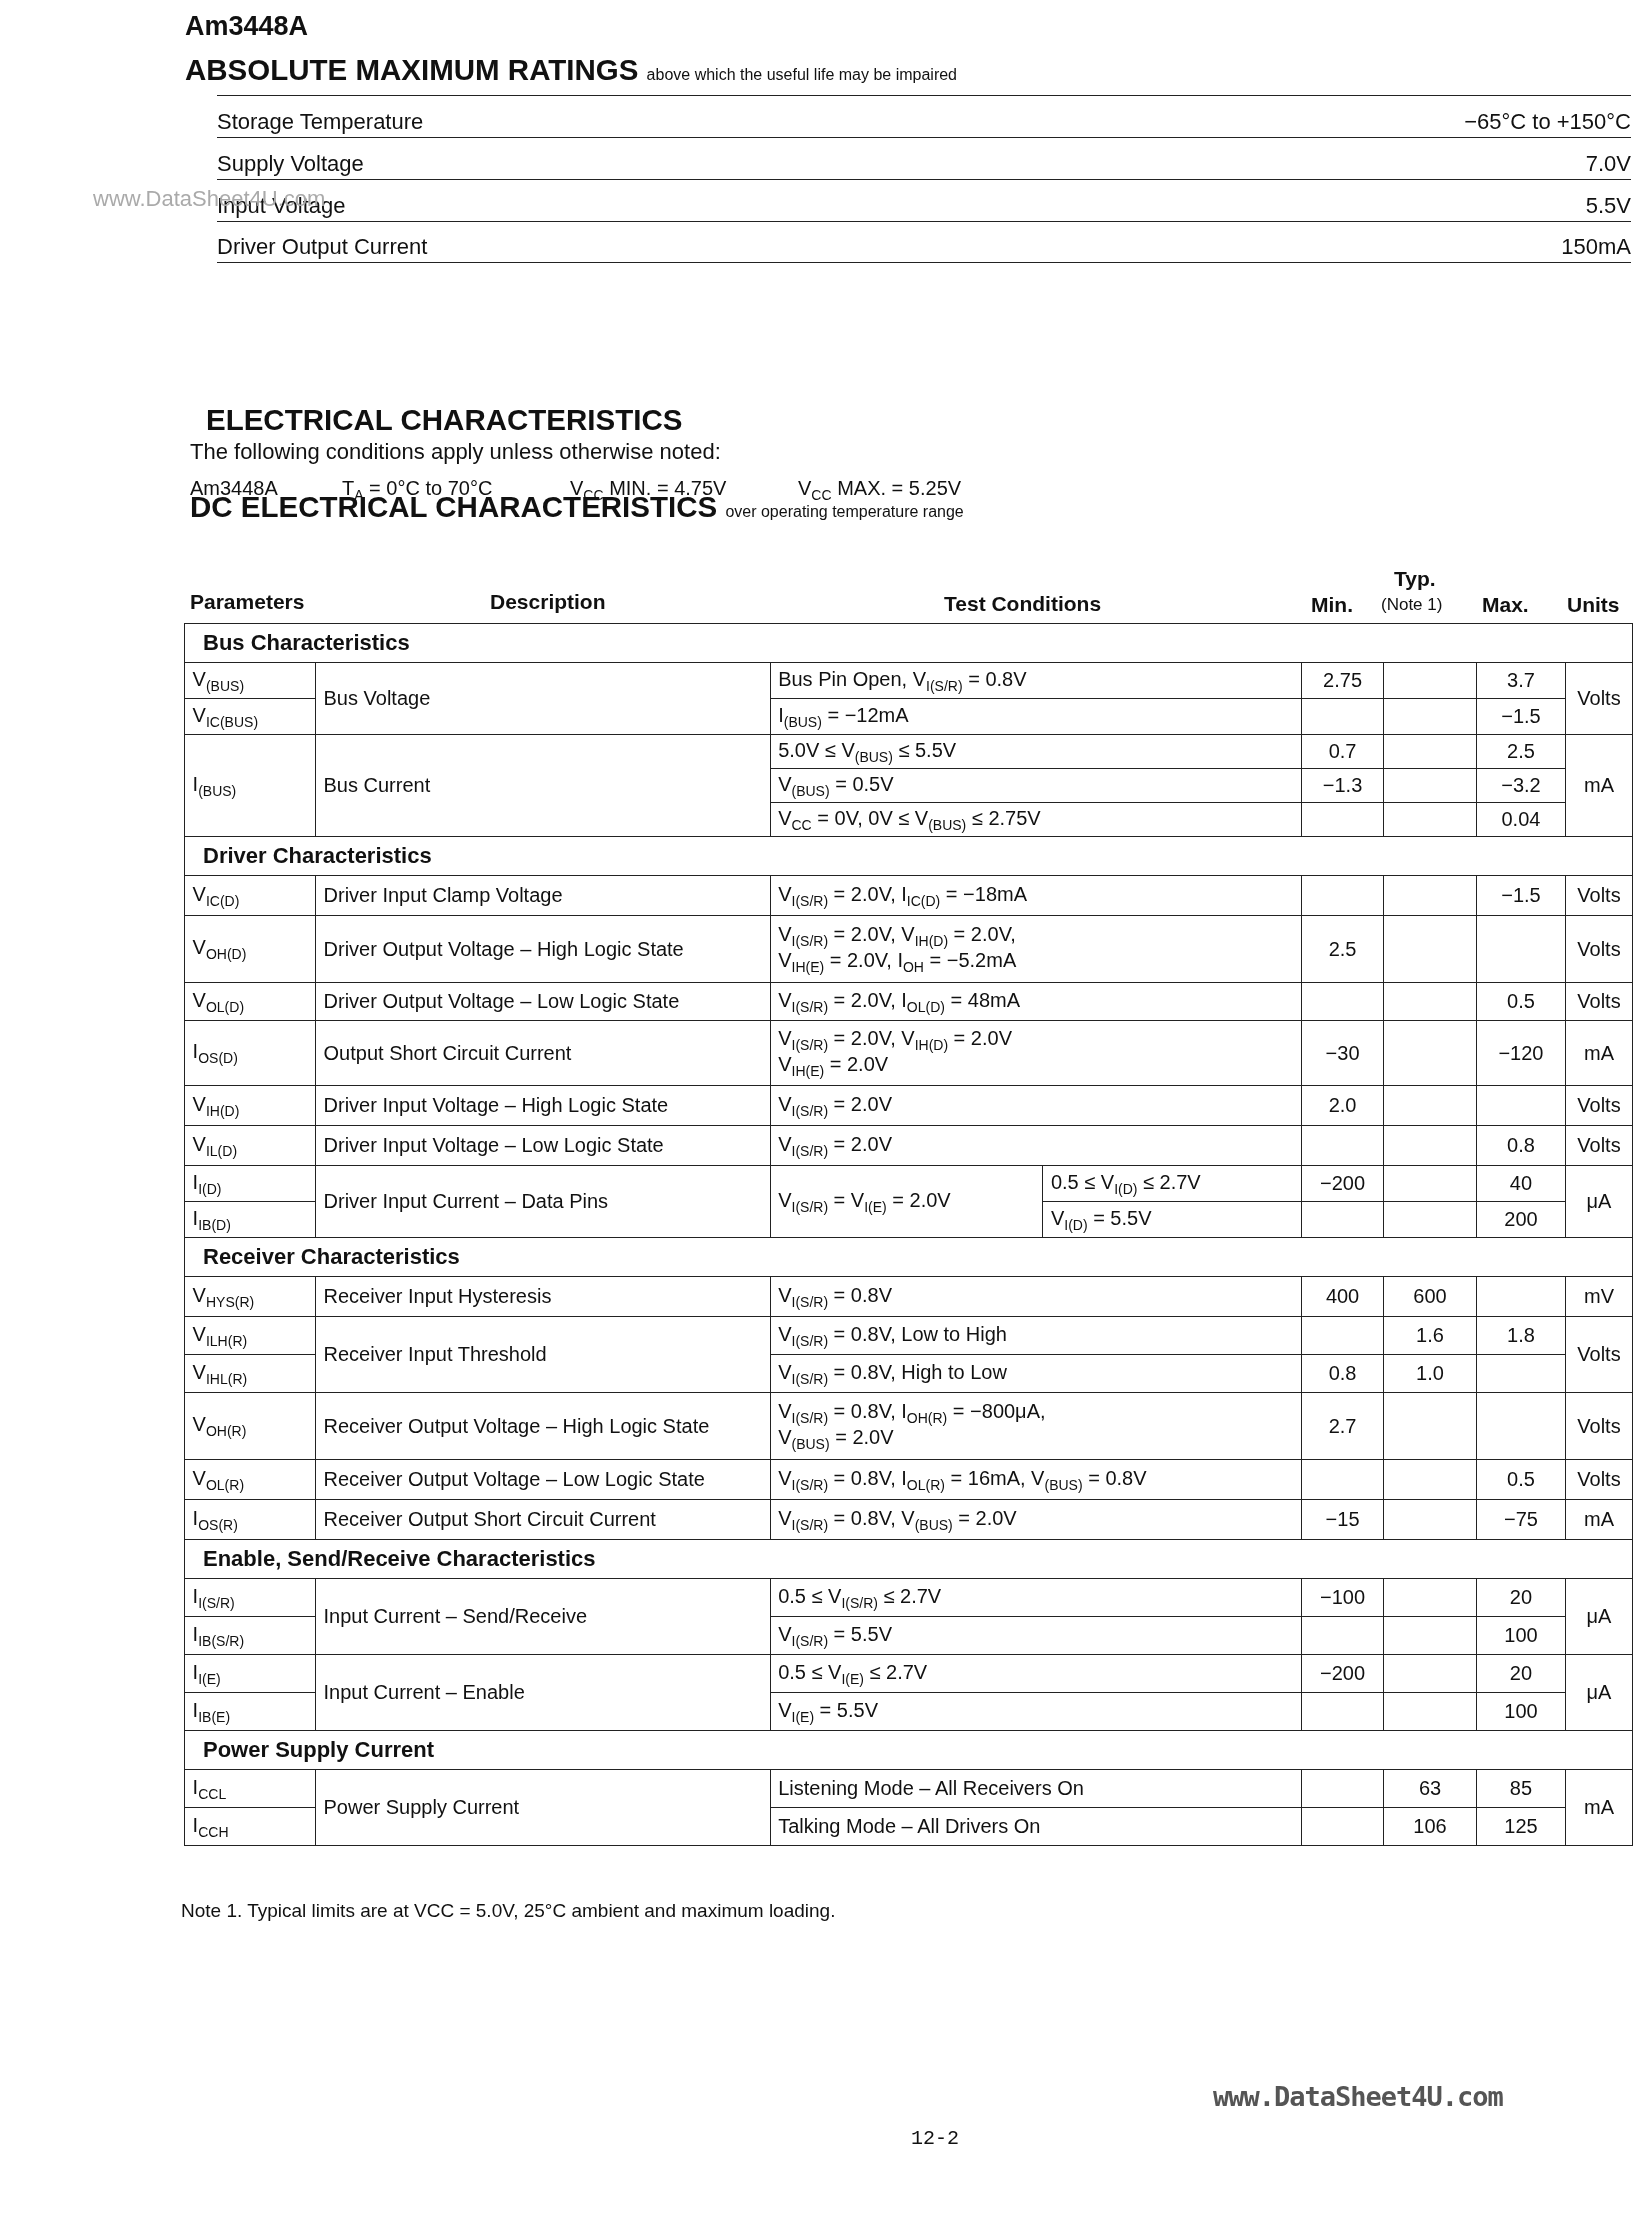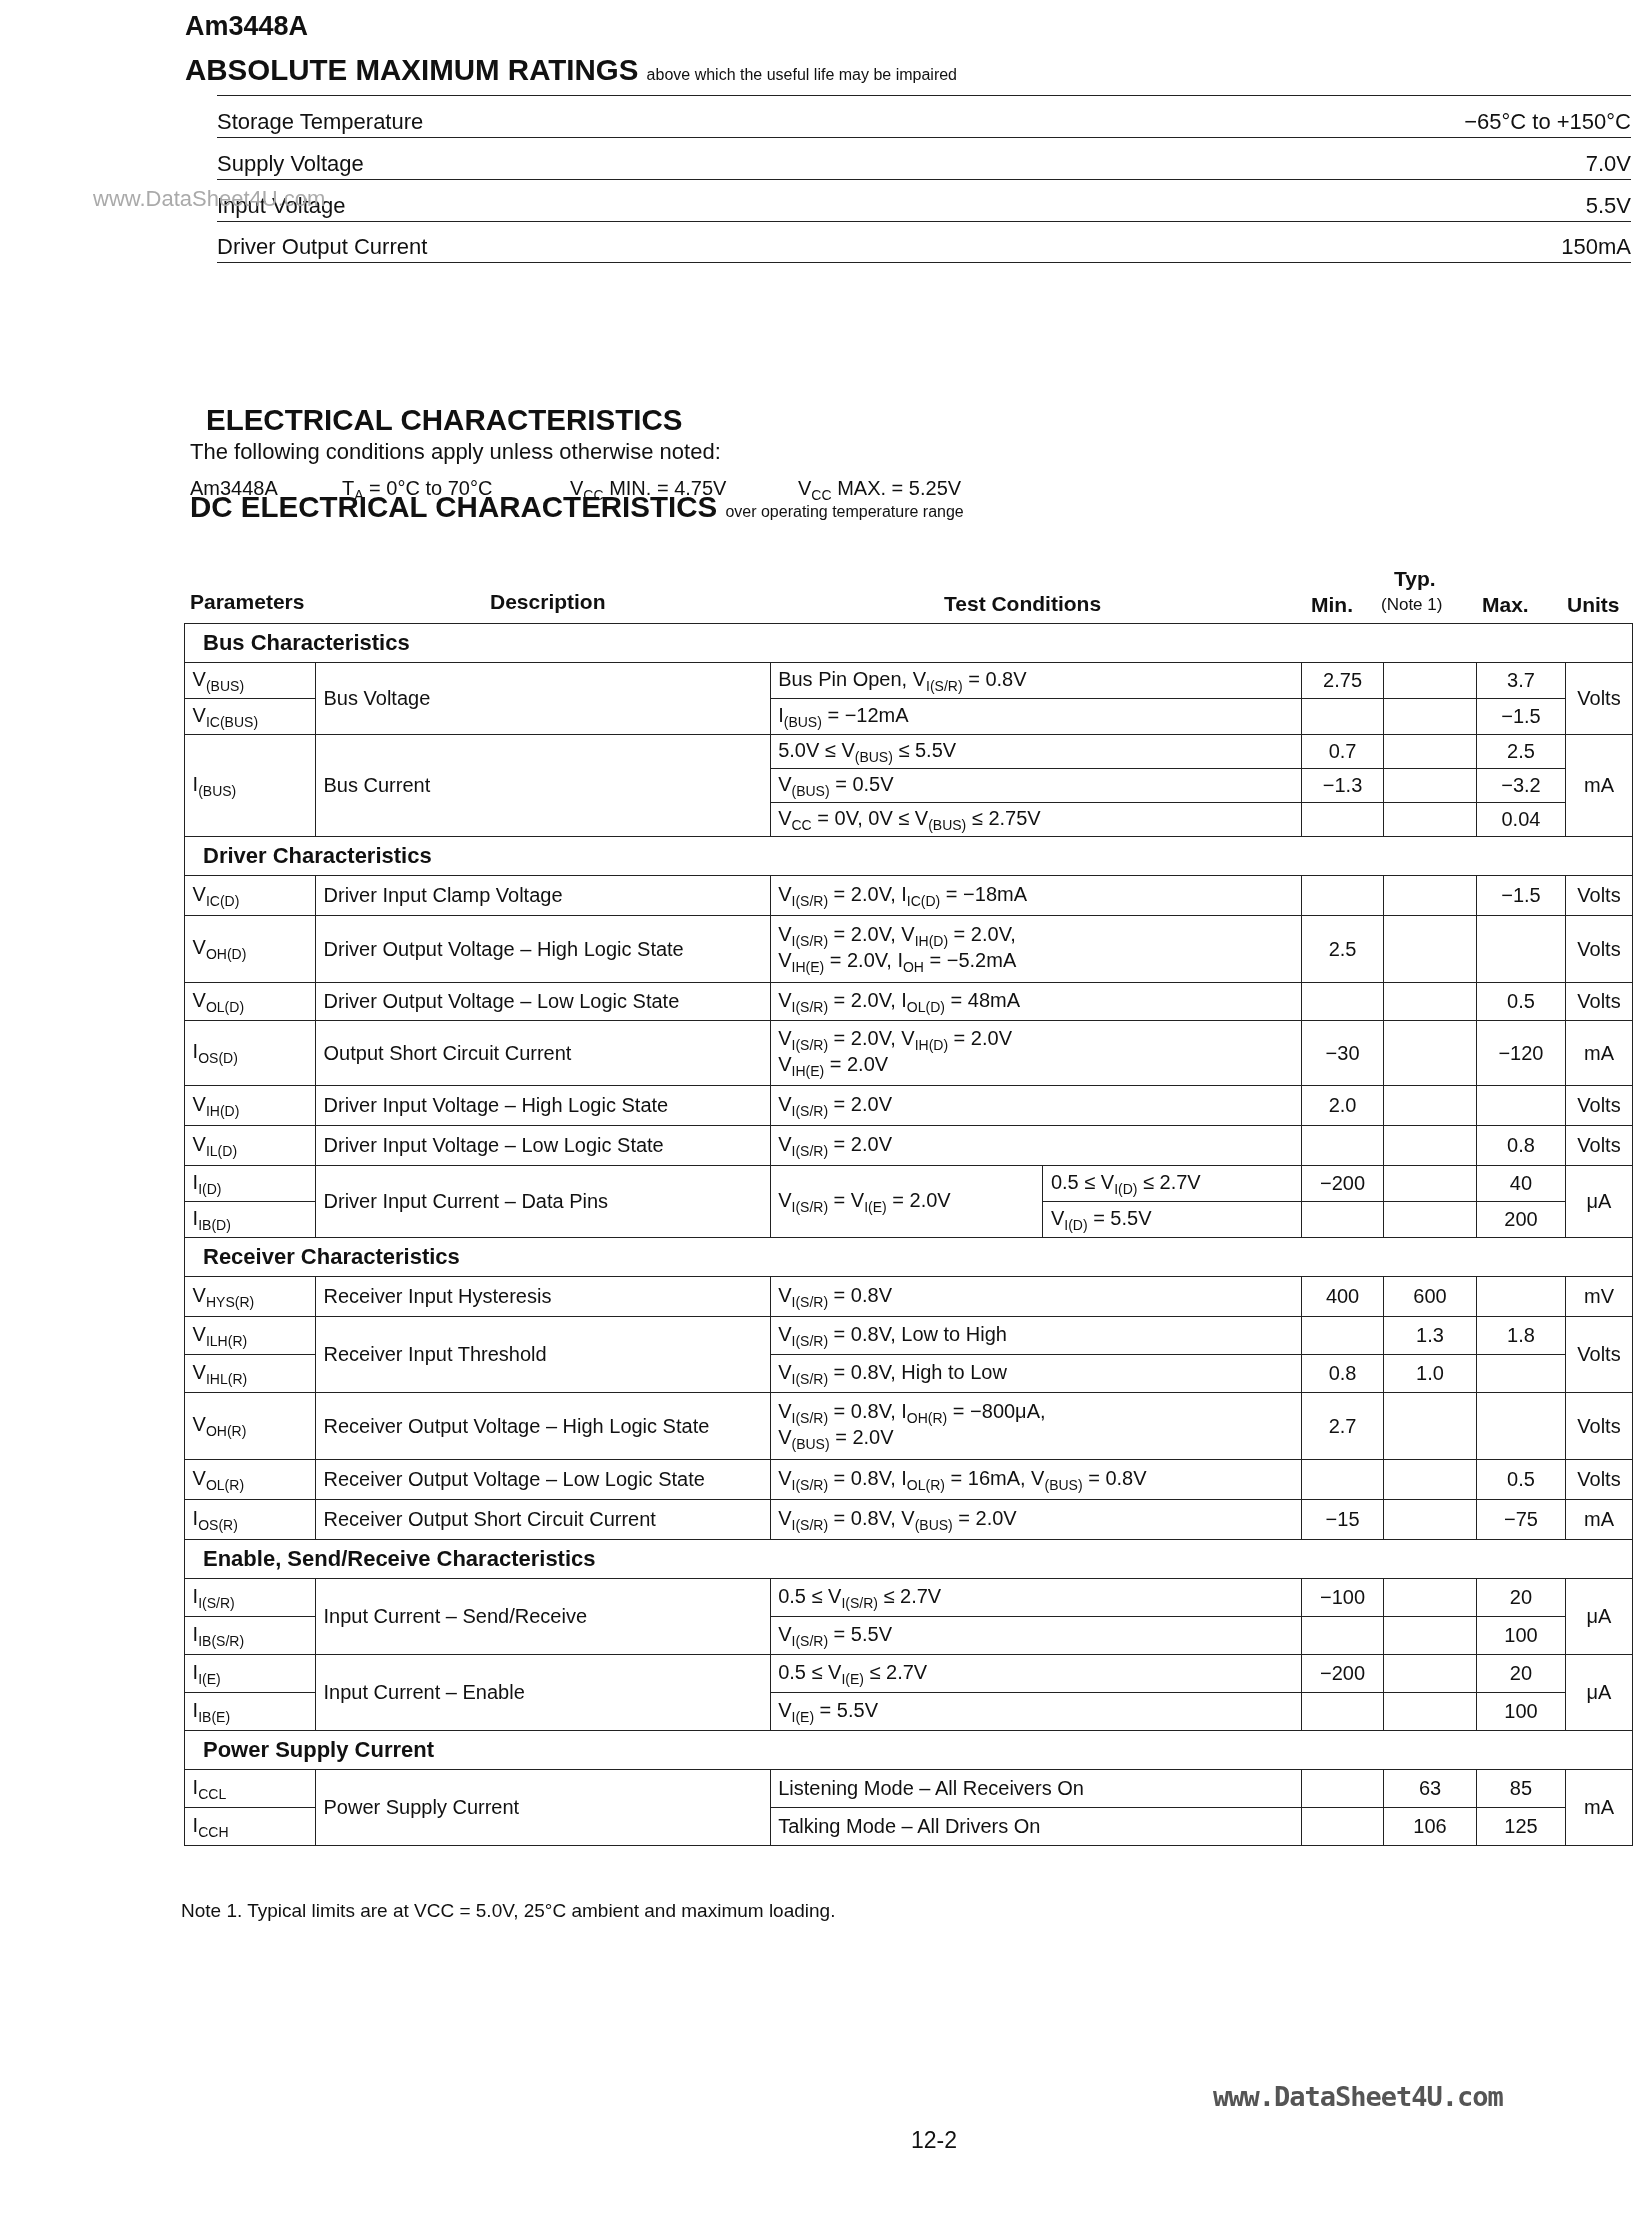--- a/index.html
+++ b/index.html
@@ -24,21 +24,21 @@
   sub { font-size:0.7em; vertical-align:-0.35em; }
   table.dc { position:absolute; left:184px; top:623px; width:1449px; border-collapse:collapse;
              font-size:20px; }
   table.dc td { border:1.9px solid #222; padding:0 7.6px; vertical-align:middle; }
   table.dc td.c { text-align:center; }
   table.dc tr.sec td { font-weight:bold; font-size:22px; padding-left:18px; height:38px; }
   .hdr { position:absolute; top:569px; font-weight:bold; font-size:21px; }
   .hdr.small { font-weight:normal; font-size:17px; }
   .note { left:181px; top:1900px; font-size:19px; }
   .wm-right { left:1213px; top:2081px; font-size:27px; font-weight:bold; color:#555; font-family:"DejaVu Sans Mono", monospace; letter-spacing:-1px; }
-  .pageno { left:911px; top:2127px; font-size:23px; }
+  .pageno { left:911px; top:2127px; font-size:20px;font-family:Liberation Mono, monospace; }
 </style>
 </head>
 <body>
 
 <div class="abs part">Am3448A</div>
 
 <div class="abs h1 amr-title">
   <span>ABSOLUTE MAXIMUM RATINGS</span>
   <span class="sub">above which the useful life may be impaired</span>
 </div>
@@ -224,21 +224,21 @@
     <td class="c">400</td>
     <td class="c">600</td>
     <td class="c"></td>
     <td class="c">mV</td>
   </tr>
   <tr style="height:38px">
     <td>V<sub>ILH(R)</sub></td>
     <td rowspan="2">Receiver Input Threshold</td>
     <td colspan="2">V<sub>I(S/R)</sub> = 0.8V, Low to High</td>
     <td class="c"></td>
-    <td class="c">1.3</td>
+    <td class="c">1.6</td>
     <td class="c">1.8</td>
     <td class="c" rowspan="2">Volts</td>
   </tr>
   <tr style="height:38px">
     <td>V<sub>IHL(R)</sub></td>
     <td colspan="2">V<sub>I(S/R)</sub> = 0.8V, High to Low</td>
     <td class="c">0.8</td>
     <td class="c">1.0</td>
     <td class="c"></td>
   </tr>

